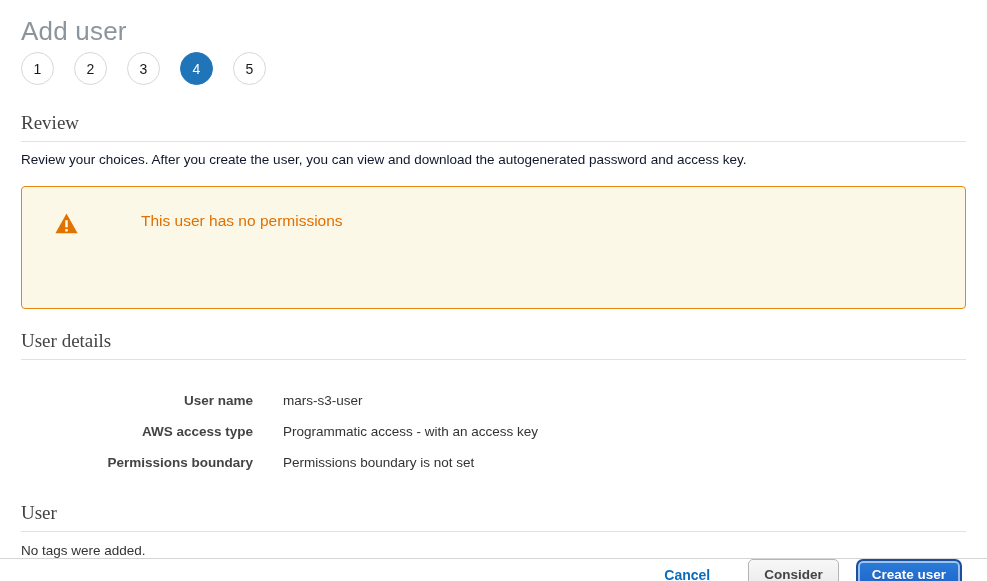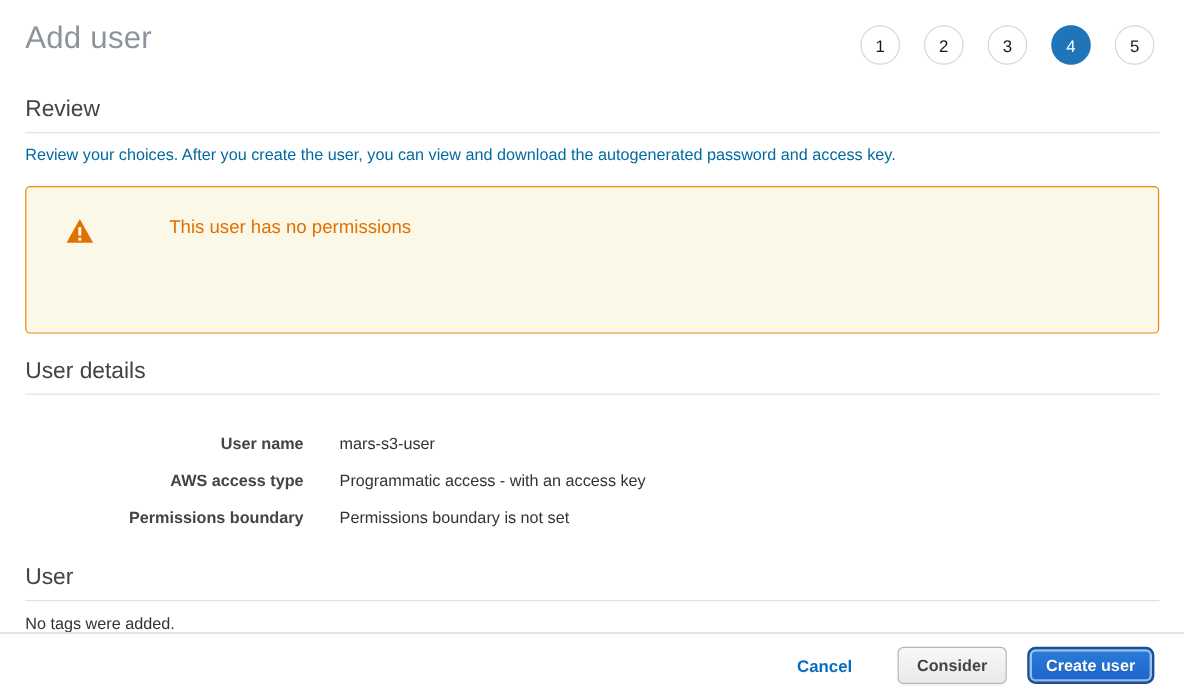--- a/index.html
+++ b/index.html
@@ -7,37 +7,37 @@
     width: 987px; height: 581px;
     background: #ffffff;
     font-family: "Liberation Sans", "DejaVu Sans", sans-serif;
     color: #333333;
     overflow: hidden;
   }
   .page { width: 987px; height: 581px; position: relative; display: flex; flex-direction: column; }
   .content { padding: 0 21px; flex: 1; }
 
   
-  .header-row { display: flex; justify-content: space-between; align-items: flex-start; padding: 16px 21px 0 21px; }
+  .header-row { display: flex; justify-content: space-between; align-items: flex-start; padding: 16px 21px 0 21px; flex-direction: column; }
   .page-title { font-size: 26px; color: #8d959c; font-weight: 400; letter-spacing: 0.2px; }
   .steps { display: flex; gap: 20px; margin-top: 5px; margin-right: 4px; }
   .step-circle {
     width: 33px; height: 33px; border-radius: 50%;
     border: 1px solid #d7d7d7; background: #ffffff; color: #16191f;
     display: flex; align-items: center; justify-content: center;
     font-size: 14px;
   }
   .step-circle.active { background: #2074b8; border-color: #2074b8; color: #ffffff; }
 
   
-  .section-heading { font-size: 19px; color: #444444; font-weight: 400; }
+  .section-heading { font-size: 19px; color: #444444; font-weight: 400; font-family: Liberation Serif, serif; }
   .rule { border: none; border-top: 1px solid #e1e1e1; margin: 7px 0 0 0; }
 
   .review-block { margin-top: 27px; }
-  .review-desc { font-size: 13.5px; color: #0369a1; margin-top: 9px; line-height: 18px; }
+  .review-desc { font-size: 13.5px; color: #0f172a; margin-top: 9px; line-height: 18px; }
 
   
   .warning-box {
     margin-top: 17px;
     border: 1px solid #e8870b;
     background: #fcf8e8;
     border-radius: 4px;
     height: 123px;
     display: flex;
     padding: 24px 36px 0 33px;

